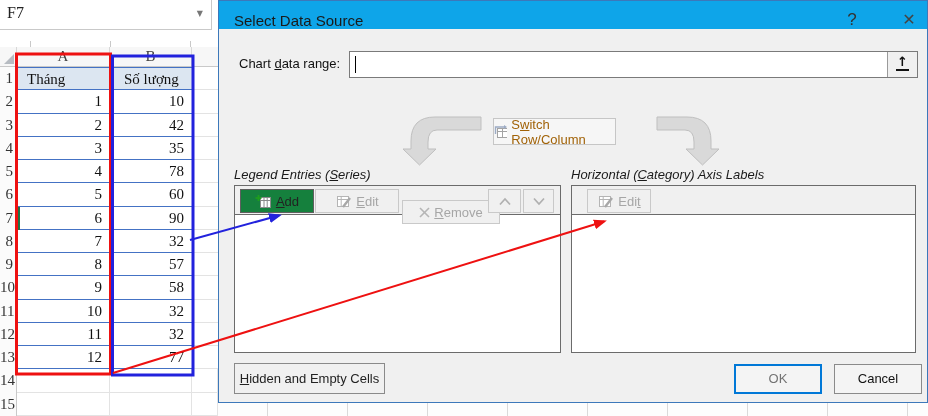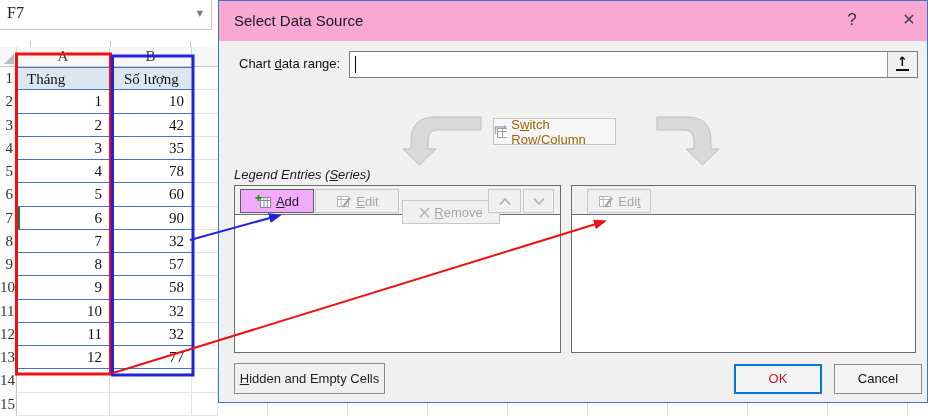--- a/index.html
+++ b/index.html
@@ -32,21 +32,21 @@
   .num{text-align:right;padding-right:8px;}
   .t .ca,.t .cb{border-bottom:1px solid #4472c4;}
   .t .cc{border-bottom:1px solid #e3e3e3;}
   .r1 .ca{background:#dce6f1;text-align:left;padding-left:10px;border-top:1px solid #4472c4;}
   .r1 .cb{background:#dce6f1;text-align:left;padding-left:14px;border-top:1px solid #4472c4;}
   .p .ca,.p .cb,.p .cc{border-bottom:1px solid #e3e3e3;border-right:1px solid #e3e3e3;}
   .activemark{position:absolute;left:17px;top:207px;width:3px;height:23px;background:#217346;}
   
   .dialog{position:absolute;left:218px;top:0;width:710px;height:403px;background:#f0f0f0;
           border:1px solid #3c78ba;box-sizing:border-box;z-index:10;font-size:13px;color:#111;}
-  .titlebar{position:absolute;left:0;top:0;width:100%;height:40px;background:#f9a8d4;}
+  .titlebar{position:absolute;left:0;top:0;width:100%;height:28px;background:#0ea5e9;}
   .dtitle{position:absolute;left:15px;top:11px;font-size:15px;color:#1a1a1a;}
   .helpbtn{position:absolute;left:622px;top:9px;width:22px;height:22px;text-align:center;
            font-size:17px;color:#333;cursor:default;}
   .closebtn{position:absolute;left:678px;top:9px;width:24px;height:22px;text-align:center;
             font-size:16px;color:#444;cursor:default;}
   .rangelabel{position:absolute;left:20px;top:55px;}
   .rangewrap{position:absolute;left:130px;top:50px;width:569px;height:27px;background:#fff;
              border:1px solid #7a7a7a;box-sizing:border-box;}
   .rangewrap input{position:absolute;left:6px;top:1px;width:520px;height:21px;border:none;
                    outline:none;font-size:13px;background:transparent;padding:0;}
@@ -61,28 +61,28 @@
              display:flex;align-items:center;justify-content:center;gap:4px;}
   .bendarrows{position:absolute;left:0;top:0;pointer-events:none;}
   .seclabel{position:absolute;top:166px;color:#1a1a1a;font-style:italic;}
   .lbox{position:absolute;top:184px;height:168px;background:#fff;border:1px solid #6b6b6b;
         box-sizing:border-box;}
   .legendbox{left:15px;width:327px;} .axisbox{left:352px;width:345px;}
   .btnstrip{position:absolute;left:0;top:0;width:100%;height:29px;background:#f0f0f0;
             border-bottom:1px solid #6b6b6b;box-sizing:border-box;}
   .tbtn{position:absolute;top:3px;height:24px;box-sizing:border-box;display:flex;
         align-items:center;justify-content:center;gap:4px;font-size:13px;}
-  .tbtn.on{background:#f0abfc;border:1px solid #5f5f5f;color:#222;}
+  .tbtn.on{background:#15803d;border:1px solid #5f5f5f;color:#222;}
   .tbtn.off{background:#f0f0f0;border:1px solid #c9c9c9;color:#a6a6a6;}
   .addbtn{left:5px;width:74px;} .editbtn1{left:80px;width:84px;} .removebtn{left:167px;width:98px;margin-top:11px;}
   .upbtn{left:253px;width:33px;} .downbtn{left:288px;width:31px;} .editbtn2{left:15px;width:64px;}
   .hiddenbtn{position:absolute;left:15px;top:362px;width:151px;height:31px;background:#f0f0f0;
              border:1px solid #8a8a8a;box-sizing:border-box;text-align:center;line-height:29px;color:#222;}
   .okbtn{position:absolute;left:515px;top:363px;width:88px;height:30px;background:#f4f4f4;
-         border:2px solid #0078d7;box-sizing:border-box;text-align:center;line-height:26px;color:#b91c1c;}
+         border:2px solid #0078d7;box-sizing:border-box;text-align:center;line-height:26px;color:#737373;}
   .cancelbtn{position:absolute;left:615px;top:363px;width:88px;height:30px;background:#f4f4f4;
              border:1px solid #8a8a8a;box-sizing:border-box;text-align:center;line-height:28px;color:#111;}
   u{text-decoration:underline;}
   
   .belowstrip{position:absolute;left:218px;top:403px;width:710px;height:13px;background:#fdfdfd;
               background-image:repeating-linear-gradient(90deg,#dadada 0 1px,transparent 1px 80px);
               background-position-x:49px;z-index:11;}
   .overlay{position:absolute;left:0;top:0;z-index:30;pointer-events:none;}
 </style>
 </head>
@@ -227,20 +227,21 @@
       <rect x="3.5" y="3.5" width="10" height="9" fill="#fff" stroke="#a3a3a3"></rect>
       <line x1="3.5" y1="6.5" x2="13.5" y2="6.5" stroke="#a3a3a3"></line>
       <line x1="8.5" y1="3.5" x2="8.5" y2="12.5" stroke="#a3a3a3"></line>
       <path d="M1.5,9 V2 H10" fill="none" stroke="#9cabc4" stroke-width="1.4"></path>
       <path d="M10,0 L13,2 L10,4 Z" fill="#9cabc4"></path>
     </svg>
     <span><span>S</span><u>w</u><span>itch Row/Column</span></span>
   </div>
 
   <span class="seclabel" style="left:15px"><span>Legend Entries (</span><u>S</u><span>eries)</span></span>
+  <span class="seclabel" style="left:352px"><span>Horizontal (</span><u>C</u><span>ategory) Axis Labels</span></span>
 
   <div class="lbox legendbox">
     <div class="btnstrip">
       <div class="tbtn on addbtn">
         <svg width="17" height="15">
           <rect x="5.5" y="3.5" width="10" height="10" fill="#fff" stroke="#8a8a8a"></rect>
           <line x1="5.5" y1="6.5" x2="15.5" y2="6.5" stroke="#8a8a8a"></line>
           <line x1="9" y1="3.5" x2="9" y2="13.5" stroke="#8a8a8a"></line>
           <line x1="12.2" y1="3.5" x2="12.2" y2="13.5" stroke="#8a8a8a"></line>
           <line x1="3.5" y1="1" x2="3.5" y2="7" stroke="#1e9e1e" stroke-width="1.8"></line>

